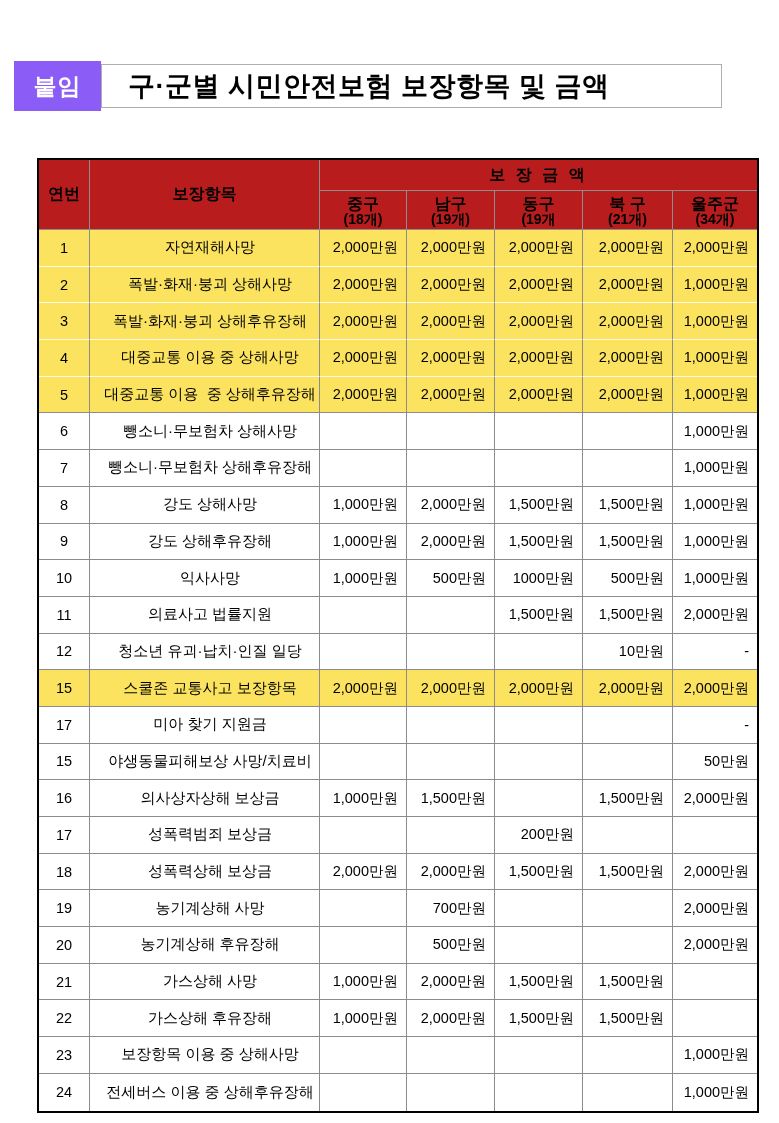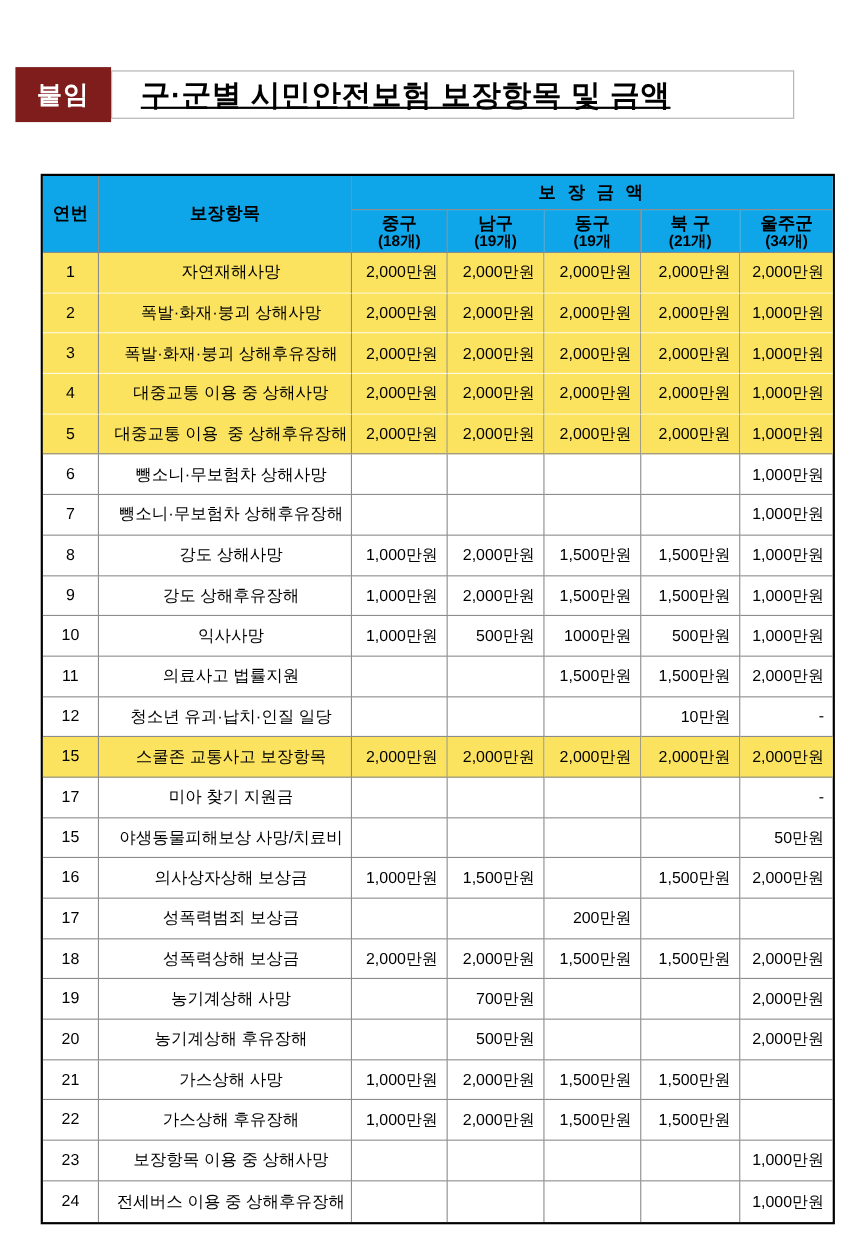--- a/index.html
+++ b/index.html
@@ -7,58 +7,57 @@
     width: 779px; height: 1123px;
     background: #ffffff;
     font-family: "Liberation Sans", "DejaVu Sans", sans-serif;
     position: relative;
     overflow: hidden;
   }
   
   .attach-badge {
     position: absolute; left: 14px; top: 61px;
     width: 87px; height: 50px;
-    background: #7f1d1d;
+    background: #8b5cf6;
     color: #ffffff;
     font-size: 23px; font-weight: bold;
     display: flex; align-items: center; justify-content: center;
     letter-spacing: 1px;
   }
   .title-box {
     position: absolute; left: 101px; top: 64px;
     width: 621px; height: 44px;
     background: #ffffff;
     border: 1px solid #aeaeae;
     display: flex; align-items: center;
     padding-left: 26px;
     font-size: 27px; font-weight: bold;
     color: #000000;
     letter-spacing: 0.5px;
     white-space: nowrap;
-    text-decoration: underline;
   }
   
   .tbl-wrap { position: absolute; left: 37px; top: 158px; }
   table.coverage {
     border-collapse: separate; border-spacing: 0;
     width: 718px; table-layout: fixed;
     border: 2px solid #000000;
     background: #ffffff;
   }
   th, td {
     border-right: 1px solid #8c8c8c;
     border-bottom: 1px solid #8c8c8c;
     overflow: hidden;
   }
   th:last-child, td:last-child { border-right: none; }
   tbody tr:last-child td { border-bottom: none; }
   thead th {
     font-weight: bold; color: #000;
     text-align: center; vertical-align: middle;
-    background: #0ea5e9;
+    background: #b91c1c;
   }
   th.h-group { height: 31px; font-size: 16px; letter-spacing: 3px; }
   th.h-no, th.h-item { font-size: 16px; margin-top: 37px; }
   th.h-district { height: 39px; font-size: 16px; line-height: 1.1; padding-top: 2px; }
   th.h-district .count { font-size: 14px; font-weight: bold; }
   tbody td {
     height: 36.7px;
     font-size: 14.5px; color: #000;
     vertical-align: middle;
   }

